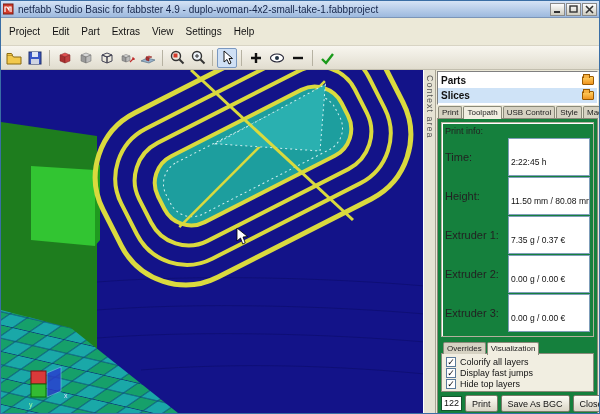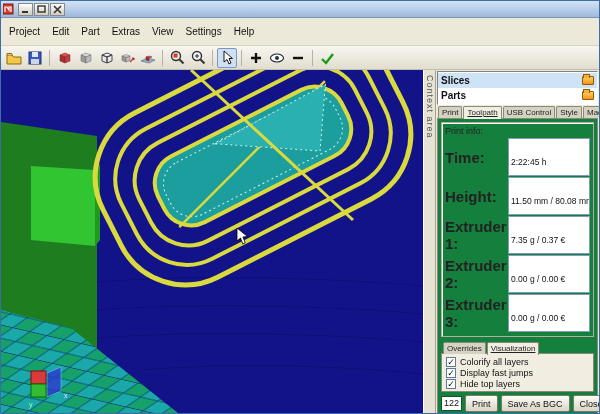--- a/index.html
+++ b/index.html
@@ -37,27 +37,27 @@
   .tree-row.selected { background:#cfe3f7; }
   .tree-label { font-weight:bold; color:#111; }
   .tree-label.normal { font-weight:normal; }
   .expander { width:9px; height:9px; border:1px solid #777; background:#fff; font-size:8px; line-height:7px; text-align:center; color:#222; }
   .ctx-icon { margin-left:auto; width:12px; height:9px; background:linear-gradient(#ffd060,#ef9420); border:1px solid #9a5a00; border-radius:1px; position:relative; }
   .ctx-icon::before { content:""; position:absolute; left:0; top:-3px; width:5px; height:3px; background:#f6b040; border:1px solid #9a5a00; border-bottom:none; }
 
   
   .tab-strip { height:14px; display:flex; align-items:flex-end; padding-left:2px; position:relative; z-index:2; }
   .tab { font-size:8px; padding:1px 3px; background:#d6d2c2; border:1px solid #8a8a7a; border-bottom:none; border-radius:2px 2px 0 0; margin-right:1px; white-space:nowrap; color:#222; }
-  .tab.active { background:#f1eee1; padding-bottom:2px; margin-bottom:-1px;text-decoration:underline; }
+  .tab.active { background:#f1eee1; padding-bottom:2px; margin-bottom:-1px; }
   .tab-page { flex:1; margin:0 1px 1px 1px; border:1px solid #8a8a7a; background:#15803d; padding:3px; display:flex; flex-direction:column; position:relative; z-index:1; }
 
   .group { border:1px solid #b4b09e; box-shadow:inset 1px 1px 0 #fff; padding:2px 3px 3px 3px; }
   .sec-label { font-size:9px; color:#222; margin:1px 0 2px 0; }
   .info-row { display:flex; align-items:center; margin:1px 0; }
-  .info-row .lbl { flex:1; font-size:15px; color:#222;font-weight:bold; }
+  .info-row .lbl { flex:1; font-size:11px; color:#222; }
   .field { width:82px; height:12px; background:#fff; border:1px solid #7f9db9; font-size:8.5px; line-height:10px; padding:18px 2px; white-space:nowrap; overflow:hidden; color:#111; }
 
   .sub-tab-strip { height:13px; display:flex; align-items:flex-end; margin-top:4px; padding-left:2px; position:relative; z-index:2; }
   .sub-page { border:1px solid #8a8a7a; background:#f1eee1; margin-top:-1px; padding:2px 4px; }
   .cb-row { display:flex; align-items:center; gap:4px; height:11px; }
   .cb-box { width:10px; height:10px; background:#fff; border:1px solid #5a7a9a; font-size:9px; line-height:9px; text-align:center; color:#111; }
   .cb-label { font-size:9px; color:#111; white-space:nowrap; }
 
   .actions { display:flex; gap:3px; align-items:center; margin-top:auto; padding-top:3px; }
   .layer-box { width:22px; height:15px; background:#fff; border:1px solid #14532d; font-size:9px; line-height:13px; padding:0 2px; color:#111; }
@@ -75,20 +75,21 @@
 </head>
 <body>
 
 <div class="window">
 
   <div class="titlebar">
     <svg width="12" height="12">
       <rect x="0" y="1" width="10" height="10" fill="#d23a2a" stroke="#7a1a10"></rect>
       <path d="M2 9 V4 h2 l2 3 V4 h2 v5" stroke="#fff" stroke-width="1.2" fill="none"></path>
     </svg>
+    <span class="title">netfabb Studio Basic for fabbster 4.9 - duplo-woman-4x2-small-take-1.fabbproject</span>
     <span class="win-controls">
       <span class="win-ctl">
         <svg width="9" height="9">
             <rect x="1" y="6" width="6" height="2" fill="#333"></rect>
           </svg>
       </span>
       <span class="win-ctl">
         <svg width="9" height="9">
             <rect x="1" y="1" width="7" height="6" fill="none" stroke="#333" stroke-width="1.4"></rect>
           </svg>
@@ -259,26 +260,26 @@
       </svg>
     </div>
 
     <div class="context-strip">
       <span>Context area</span>
     </div>
 
     <div class="right-panel">
 
       <div class="tree">
+        <div class="tree-row">
+          <span class="tree-label">Parts</span>
+          <span class="ctx-icon"></span>
+        </div>
         <div class="tree-row selected">
           <span class="tree-label">Slices</span>
-          <span class="ctx-icon"></span>
-        </div>
-        <div class="tree-row">
-          <span class="tree-label">Parts</span>
           <span class="ctx-icon"></span>
         </div>
         <div class="tree-row">
           <span class="expander">+</span>
           <span class="tree-label normal">fabbster</span>
           <span class="ctx-icon"></span>
         </div>
       </div>
 
       <div class="tab-strip">

